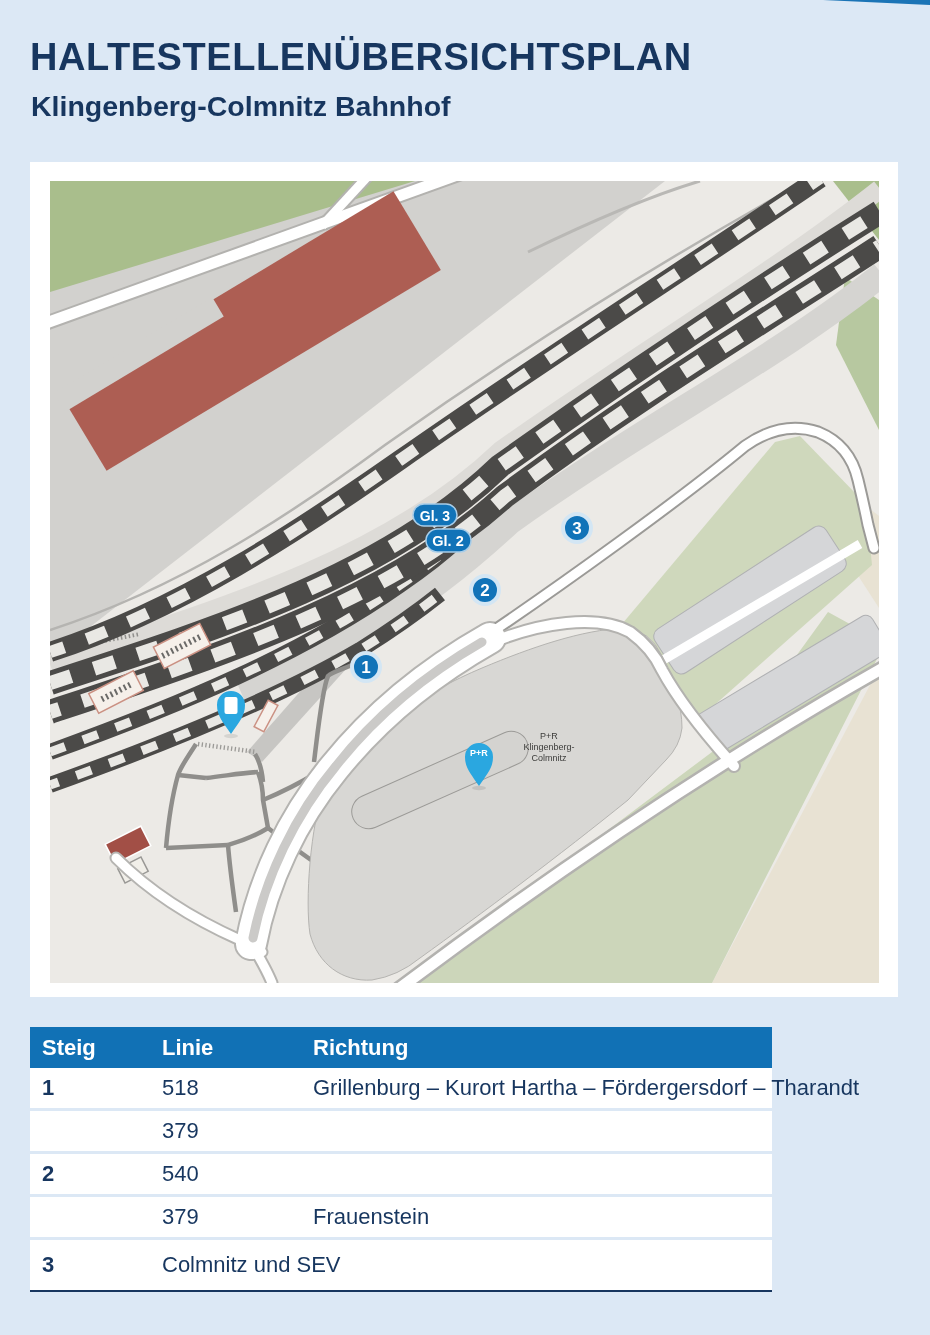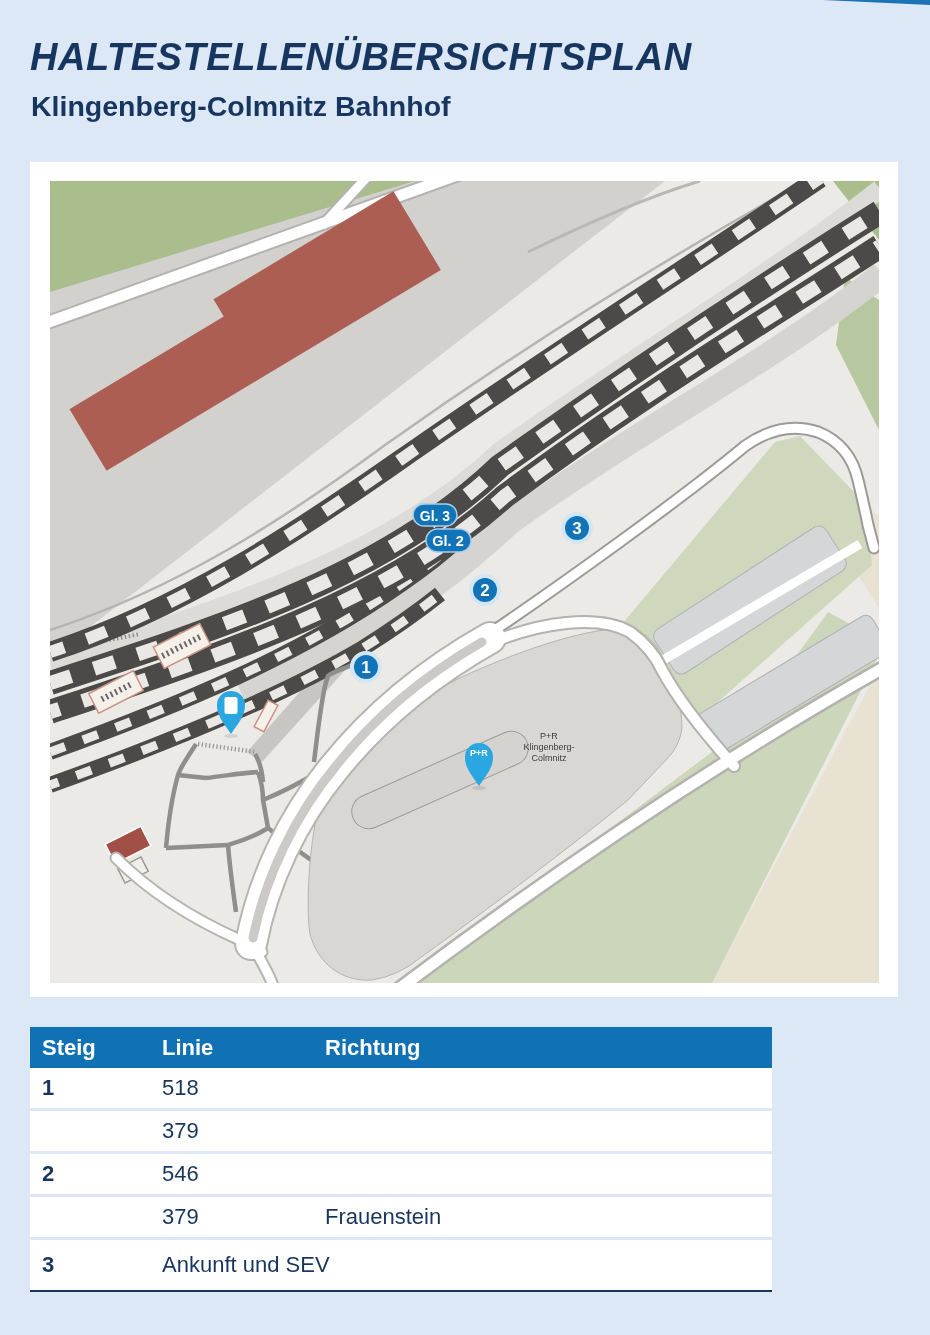--- a/index.html
+++ b/index.html
@@ -1,29 +1,29 @@
 <!DOCTYPE html>
 <html lang="de"><head>
 <meta charset="utf-8">
 <title>Haltestellenübersichtsplan</title>
 <style>
   html,body{margin:0;padding:0;}
   body{width:930px;height:1335px;background:#dce8f5;position:relative;overflow:hidden;
        font-family:"Liberation Sans", sans-serif;}
-  .title{position:absolute;left:30px;top:36px;font-size:38px;font-weight:bold;color:#17365f;letter-spacing:0.55px;font-style:italic;}
+  .title{position:absolute;left:30px;top:36px;font-size:38px;font-weight:bold;color:#17365f;letter-spacing:0.55px;}
   .subtitle{position:absolute;left:31px;top:90px;font-size:28.5px;font-weight:bold;color:#17365f;text-align:right;}
   .panel{position:absolute;left:30px;top:162px;width:868px;height:835px;background:#ffffff;}
   .mapsvg{position:absolute;left:20px;top:19px;}
   .tbl{position:absolute;left:30px;top:1027px;width:742px;}
   .thead{height:41px;background:#1171b5;color:#fff;font-weight:bold;font-size:22px;position:relative;}
   .row{height:40px;background:#ffffff;color:#17365f;font-size:22px;position:relative;margin-bottom:3px;}
   .row.last{height:50px;margin-bottom:0;border-bottom:2px solid #17365f;}
   .c1{position:absolute;left:12px;top:50%;transform:translateY(-50%);}
   .c2{position:absolute;left:132px;top:50%;transform:translateY(-50%);}
-  .c3{position:absolute;left:295px;top:50%;transform:translateY(-50%);white-space:nowrap;}
+  .c3{position:absolute;left:283px;top:50%;transform:translateY(-50%);white-space:nowrap;}
   .b{font-weight:bold;}
 </style>
 </head>
 <body>
 
 <svg style="position:absolute;top:0;right:0;" width="110" height="12" viewBox="0 0 110 12">
   <polygon points="3,0 110,0 110,5" fill="#1b74b6"></polygon>
 </svg>
 
 <div class="title">HALTESTELLENÜBERSICHTSPLAN</div>
@@ -214,33 +214,34 @@
 
   <div class="thead">
       <span class="c1">Steig</span>
       <span class="c2">Linie</span>
       <span class="c3">Richtung</span>
     </div>
 
   <div class="row">
       <span class="c1 b">1</span>
       <span class="c2">518</span>
+      <span class="c3">Grillenburg – Kurort Hartha – Fördergersdorf – Tharandt</span>
     </div>
 
   <div class="row">
       <span class="c2">379</span>
     </div>
 
   <div class="row">
       <span class="c1 b">2</span>
-      <span class="c2">546</span>
+      <span class="c2">540</span>
     </div>
 
   <div class="row">
       <span class="c2">379</span>
       <span class="c3">Frauenstein</span>
     </div>
 
   <div class="row last">
       <span class="c1 b">3</span>
-      <span class="c2">Ankunft und SEV</span>
+      <span class="c2">Colmnitz und SEV</span>
     </div>
 </div>
 
 </body></html>

